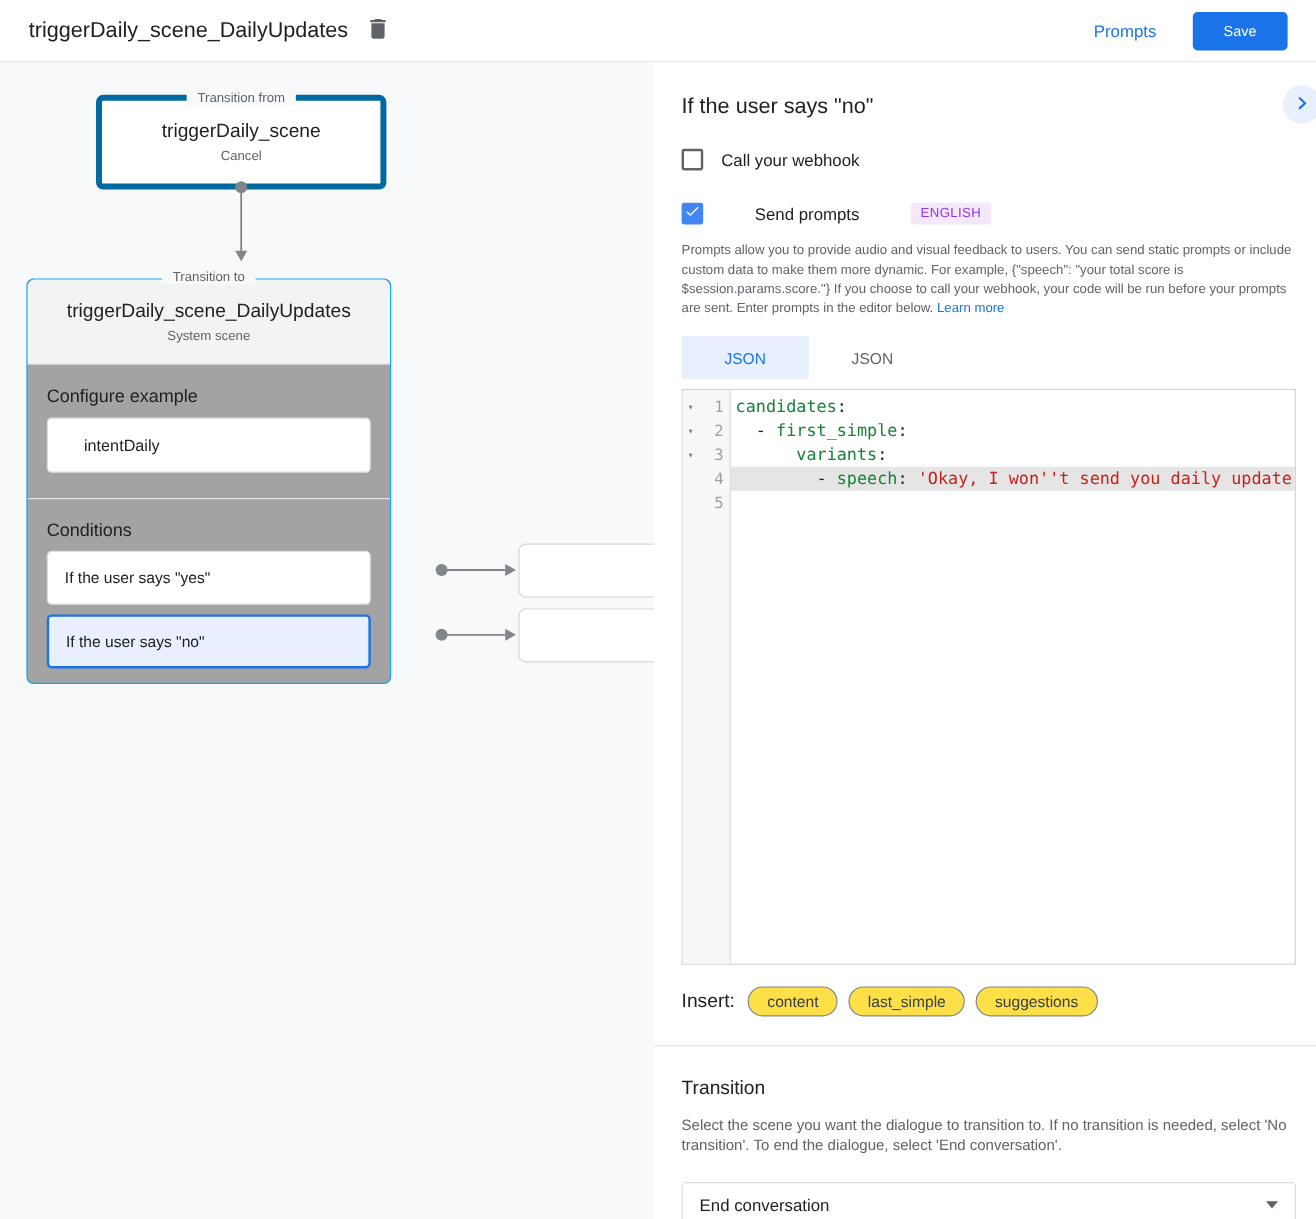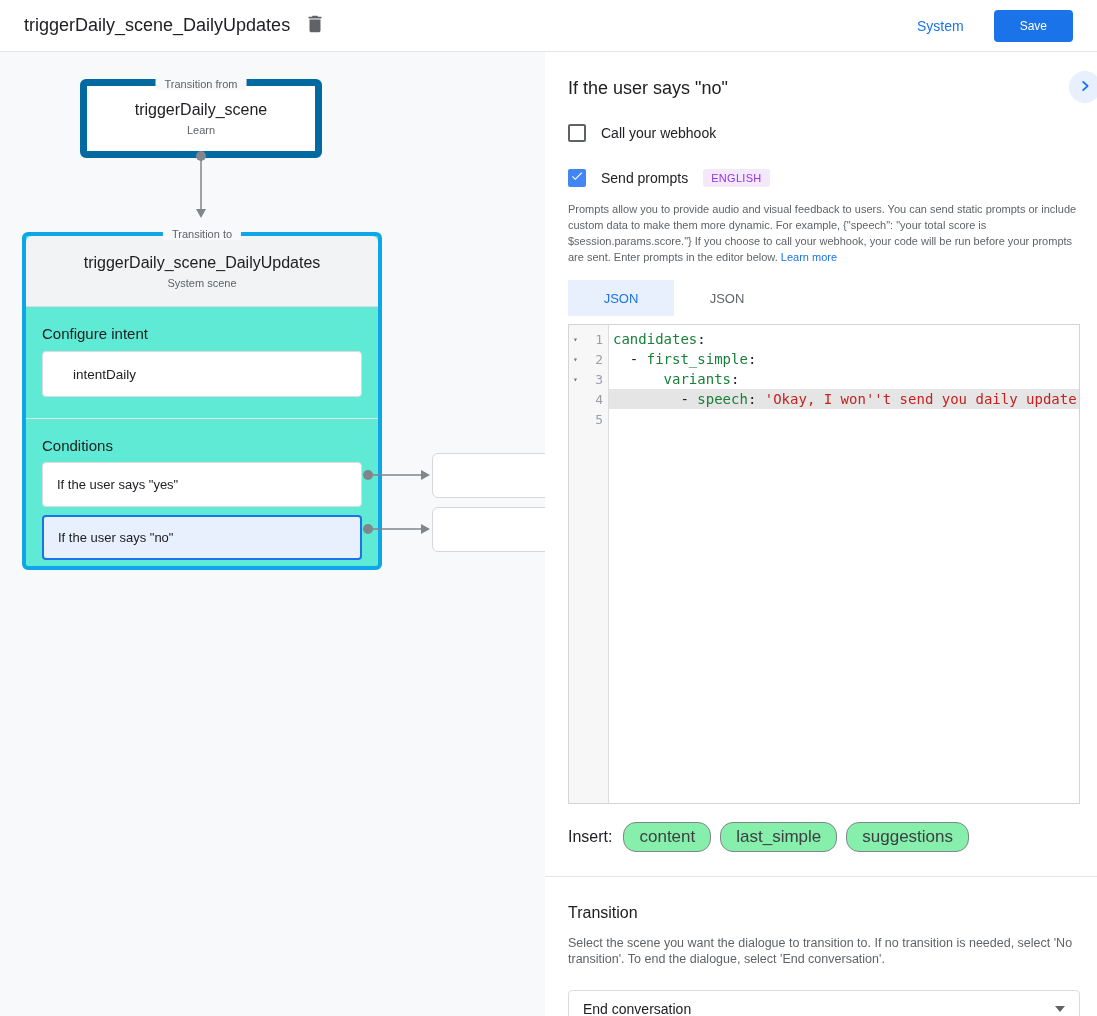--- a/index.html
+++ b/index.html
@@ -14,41 +14,41 @@
   .cancel-btn { background: none; border: none; color: #1a73e8; font-size: 14px; font-weight: 500; margin-right: 30px; cursor: pointer; font-family: inherit; }
   .save-btn { background: #1a73e8; border: none; color: #fff; font-size: 12px; font-weight: 500; padding: 9px 26px; border-radius: 4px; cursor: pointer; font-family: inherit; }
 
   
   .main { display: flex; height: 964px; }
   .canvas { width: 545px; background: #f8f9fa; position: relative; overflow: hidden; flex: none; }
   .panel { flex: 1; background: #fff; position: relative; }
 
   
   .legend { position: absolute; top: -8px; left: 50%; transform: translateX(-50%); background: #f8f9fa; padding: 0 9px; font-size: 11px; color: #5f6368; white-space: nowrap; }
-  .from-box { position: absolute; left: 80px; top: 27px; width: 242px; height: 79px; background: #fff; border: 7px solid #0369a1; border-radius: 6px; display: flex; flex-direction: column; align-items: center; justify-content: center; gap: 5px; }
+  .from-box { position: absolute; left: 80px; top: 27px; width: 242px; height: 79px; background: #fff; border: 5px solid #0369a1; border-radius: 6px; display: flex; flex-direction: column; align-items: center; justify-content: center; gap: 5px; }
   .node-name { font-size: 16px; color: #202124; }
   .node-type { font-size: 11px; color: #5f6368; }
   .v-arrow { position: absolute; left: 191px; top: 98px; }
-  .to-card { position: absolute; left: 22px; top: 180px; width: 360px; height: 338px; background: #5eead4; border: 4px solid #0ea5e9; border-radius: 6px; }
+  .to-card { position: absolute; left: 22px; top: 180px; width: 304px; height: 338px; background: #a3a3a3; border: 1px solid #0ea5e9; border-radius: 6px; }
   .to-card-header { height: 71px; background: #f1f3f4; border-bottom: 1px solid #dadce0; border-radius: 6px 6px 0 0; display: flex; flex-direction: column; align-items: center; justify-content: center; gap: 5px; }
   .card-section { padding: 18px 16px 18px 16px; }
   .card-section.first { border-bottom: 1px solid #e3e5e8; padding-bottom: 21px; }
   .section-label { font-size: 15px; color: #202124; }
   .intent-field { margin-top: 9px; height: 46px; border: 1px solid #dadce0; border-radius: 4px; background: #fff; display: flex; align-items: center; padding: 0 30px; font-size: 13.5px; color: #202124; }
   .cond-box { margin-top: 8px; height: 45px; border: 1px solid #dadce0; border-radius: 4px; background: #fff; display: flex; align-items: center; padding: 0 14px; font-size: 13px; color: #202124; cursor: pointer; }
   .cond-box.selected { background: #e8f0fe; border: 2px solid #1a73e8; }
   .h-arrow { position: absolute; }
   .target-stub { position: absolute; width: 121px; height: 45px; background: #fff; border: 1px solid #d4d7dc; border-radius: 6px; }
 
   
   .panel-content { padding: 0 17px 0 23px; }
   .panel-title { font-size: 18px; font-weight: 400; color: #202124; margin-top: 26px; }
   .expand-btn { position: absolute; top: 19px; right: -4px; width: 32px; height: 32px; border-radius: 50%; background: #e8f0fe; border: none; cursor: pointer; display: flex; align-items: center; justify-content: center; }
   .check-row { display: flex; align-items: center; margin-top: 25px; }
-  .check-row.second { margin-top: 27px; }
+  .check-row.second { margin-top: 27px; gap: 28px; }
   .checkbox { width: 18px; height: 18px; border: 2px solid #5f6368; border-radius: 2px; background: #fff; flex: none; cursor: pointer; }
   .checkbox.checked { background: #4285f4; border-color: #4285f4; display: flex; align-items: center; justify-content: center; }
   .check-label { margin-left: 15px; font-size: 14px; font-weight: 500; color: #202124; }
   .lang-badge { margin-left: 15px; background: #f4e8fd; color: #9334e6; font-size: 11px; font-weight: 500; letter-spacing: 0.3px; padding: 3px 8px; border-radius: 3px; }
   .description { margin-top: 14px; font-size: 11px; line-height: 16px; color: #5f6368; }
   .description a { color: #1a73e8; text-decoration: none; }
 
   .tabs { display: flex; margin-top: 15px; }
   .tab { width: 106px; height: 36px; display: flex; align-items: center; justify-content: center; font-size: 13px; font-weight: 500; color: #5f6368; cursor: pointer; }
   .tab.active { background: #e8f0fe; color: #1a73e8; }
@@ -59,21 +59,21 @@
   .fold { width: 13px; font-size: 8px; color: #777; text-align: center; cursor: pointer; }
   .lnum { flex: 1; text-align: right; padding-right: 5px; font-size: 13px; color: #9aa0a6; }
   .code { flex: 1; padding-top: 4px; overflow: hidden; cursor: text; }
   .code-row { height: 20px; line-height: 20px; white-space: pre; font-family: "DejaVu Sans Mono", monospace; font-size: 14px; color: #202124; padding-left: 4px; }
   .code-row.active-line { background: #e5e5e5; }
   .k { color: #188038; }
   .s { color: #c5221f; }
 
   .insert-row { display: flex; align-items: center; margin-top: 18px; gap: 9px; }
   .insert-label { font-size: 16px; color: #202124; margin-right: 2px; }
-  .chip { border: 1px solid #80868b; border-radius: 13px; background: #86efac; padding: 4px 15px; font-size: 17px; color: #3c4043; cursor: pointer; font-family: inherit; }
+  .chip { border: 1px solid #80868b; border-radius: 13px; background: #fde047; padding: 4px 15px; font-size: 13px; color: #3c4043; cursor: pointer; font-family: inherit; }
 
   .panel-divider { border: none; border-top: 1px solid #e3e5e8; margin-top: 24px; }
 
   .transition-title { font-size: 16px; font-weight: 400; color: #202124; margin-top: 27px; }
   .transition-desc { margin-top: 13px; font-size: 12.5px; line-height: 16px; color: #5f6368; }
   .select-box { margin-top: 23px; height: 38px; border: 1px solid #dadce0; border-radius: 4px; display: flex; align-items: center; padding: 0 14px; font-size: 14px; color: #202124; cursor: pointer; }
   .select-caret { margin-left: auto; width: 0; height: 0; border-left: 5px solid transparent; border-right: 5px solid transparent; border-top: 6px solid #5f6368; }
 </style>
 </head>
 <body>
@@ -81,48 +81,48 @@
 <div class="topbar">
   <span class="topbar-title">triggerDaily_scene_DailyUpdates</span>
   <button class="trash-btn">
     <span>
       <svg width="22" height="22" viewBox="0 0 24 24">
           <path fill="#5f6368" d="M6 19c0 1.1.9 2 2 2h8c1.1 0 2-.9 2-2V7H6v12zM19 4h-3.5l-1-1h-5l-1 1H5v2h14V4z"></path>
         </svg>
     </span>
   </button>
   <span class="topbar-spacer"></span>
-  <button class="cancel-btn">System</button>
+  <button class="cancel-btn">Prompts</button>
   <button class="save-btn">Save</button>
 </div>
 
 <div class="main">
 
   <div class="canvas">
 
     <div class="from-box">
       <span class="legend">Transition from</span>
       <span class="node-name">triggerDaily_scene</span>
-      <span class="node-type">Learn</span>
+      <span class="node-type">Cancel</span>
     </div>
 
     <svg class="v-arrow" width="20" height="74">
       <circle cx="10" cy="6" r="5" fill="#80868b"></circle>
       <line x1="10" y1="6" x2="10" y2="60" stroke="#80868b" stroke-width="1.5"></line>
       <polygon points="5,59 15,59 10,68" fill="#80868b"></polygon>
     </svg>
 
     <div class="to-card">
       <span class="legend">Transition to</span>
       <div class="to-card-header">
         <span class="node-name">triggerDaily_scene_DailyUpdates</span>
         <span class="node-type">System scene</span>
       </div>
       <div class="card-section first">
-        <div class="section-label">Configure intent</div>
+        <div class="section-label">Configure example</div>
         <div class="intent-field">intentDaily</div>
       </div>
       <div class="card-section">
         <div class="section-label">Conditions</div>
         <div class="cond-box">If the user says "yes"</div>
         <div class="cond-box selected">If the user says "no"</div>
       </div>
     </div>
 
     <svg class="h-arrow" style="left:361px; top:415px;" width="74" height="16">

